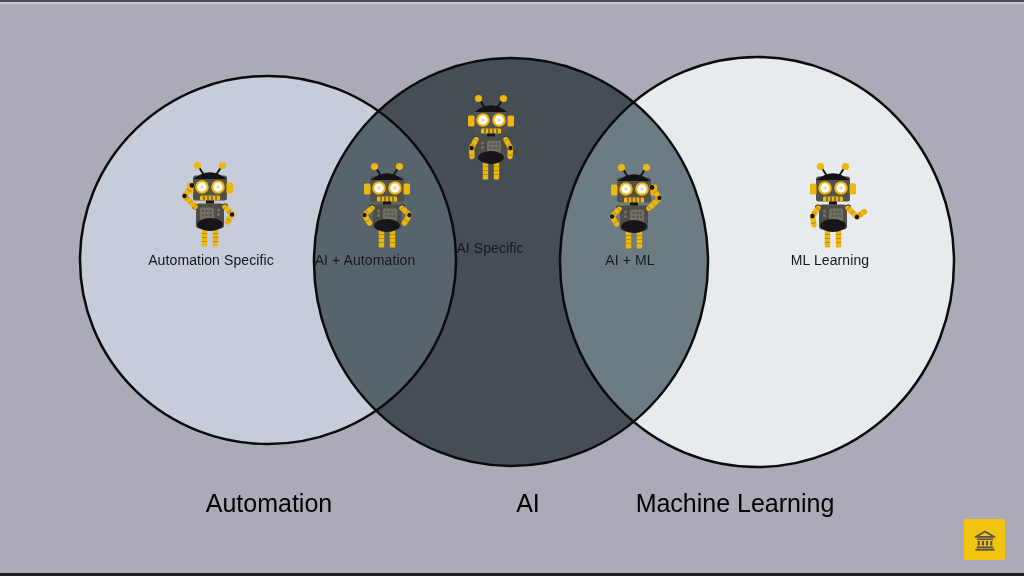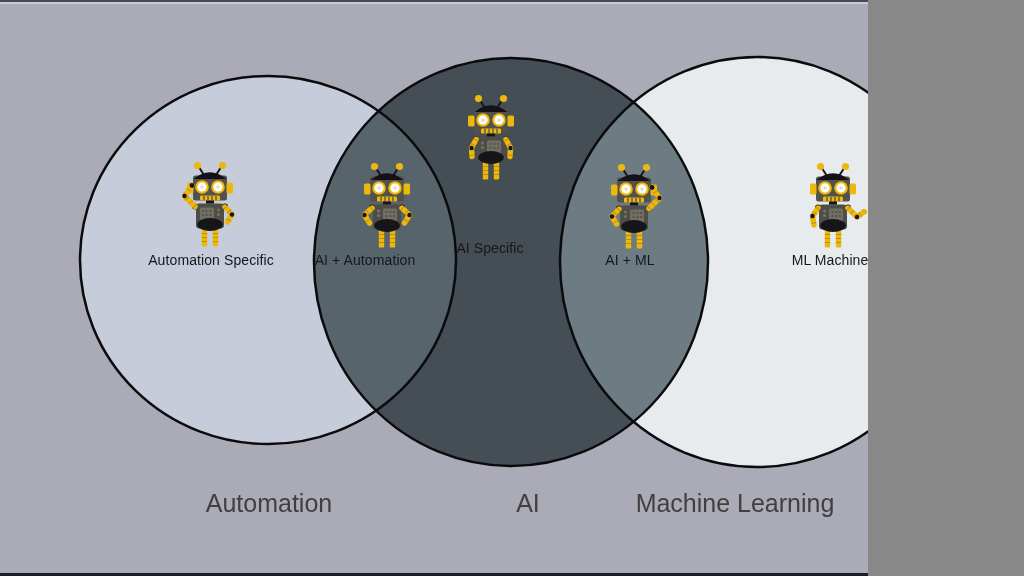--- a/index.html
+++ b/index.html
@@ -1,34 +1,34 @@
 <!DOCTYPE html>
 <html><head>
 <meta charset="utf-8">
 <style>
   html,body { margin:0; padding:0; background:#888; }
   .stage {
-    position:relative; width:868px; height:576px; overflow:hidden;
+    position:relative; width:1024px; height:576px; overflow:hidden;
     background:#aaabb6;
     font-family:"Liberation Sans","DejaVu Sans",sans-serif;
   }
   .edge { position:absolute; left:0; right:0; }
   .edge-top       { top:0;   height:2px; background:#4a4a55; }
   .edge-top-light { top:2px; height:2px; background:#c9cad4; }
   .edge-bottom    { bottom:0; height:3px; background:#1d1d24; }
 
   .venn-svg { position:absolute; left:0; top:0; }
 
   .region-label {
     position:absolute; transform:translateX(-50%);
     font-size:14px; color:#17171b; white-space:nowrap; letter-spacing:.1px;
   }
   .set-label {
     position:absolute; transform:translateX(-50%);
-    font-size:25px; font-weight:500; color:#404040; white-space:nowrap;
+    font-size:25px; font-weight:500; color:#000000; white-space:nowrap;
   }
 
   .logo-badge {
     position:absolute; left:964px; top:519px; width:41px; height:41px;
     background:#f2c40e; border-radius:2px;
     display:flex; align-items:center; justify-content:center;
   }
 
   
   .arm { fill:none; stroke:#edb70d; stroke-width:5.4; stroke-linecap:round; stroke-linejoin:round; }
@@ -159,21 +159,21 @@
     <g transform="translate(801,162)">
       <use href="#robot-core"></use>
         <use href="#arms-point"></use>
     </g>
   </svg>
 
   <span class="region-label" style="left:211px; top:252px;">Automation Specific</span>
   <span class="region-label" style="left:365px; top:252px;">AI + Automation</span>
   <span class="region-label" style="left:490px; top:240px;">AI Specific</span>
   <span class="region-label" style="left:630px; top:252px;text-align:right;">AI + ML</span>
-  <span class="region-label" style="left:830px; top:252px;">ML Machine</span>
+  <span class="region-label" style="left:830px; top:252px;">ML Learning</span>
 
   <span class="set-label" style="left:269px; top:489px;">Automation</span>
   <span class="set-label" style="left:528px; top:489px;">AI</span>
   <span class="set-label" style="left:735px; top:489px;">Machine Learning</span>
 
   <div class="logo-badge">
     <svg width="26" height="26" viewBox="0 0 24 24">
       <g fill="none" stroke="#57544a" stroke-linejoin="round">
         <path d="M3.2 9.2 L12 4.2 L20.8 9.2 Z" stroke-width="1.6"></path>
         <path d="M4.5 11.3 H19.5" stroke-width="1.5"></path>

